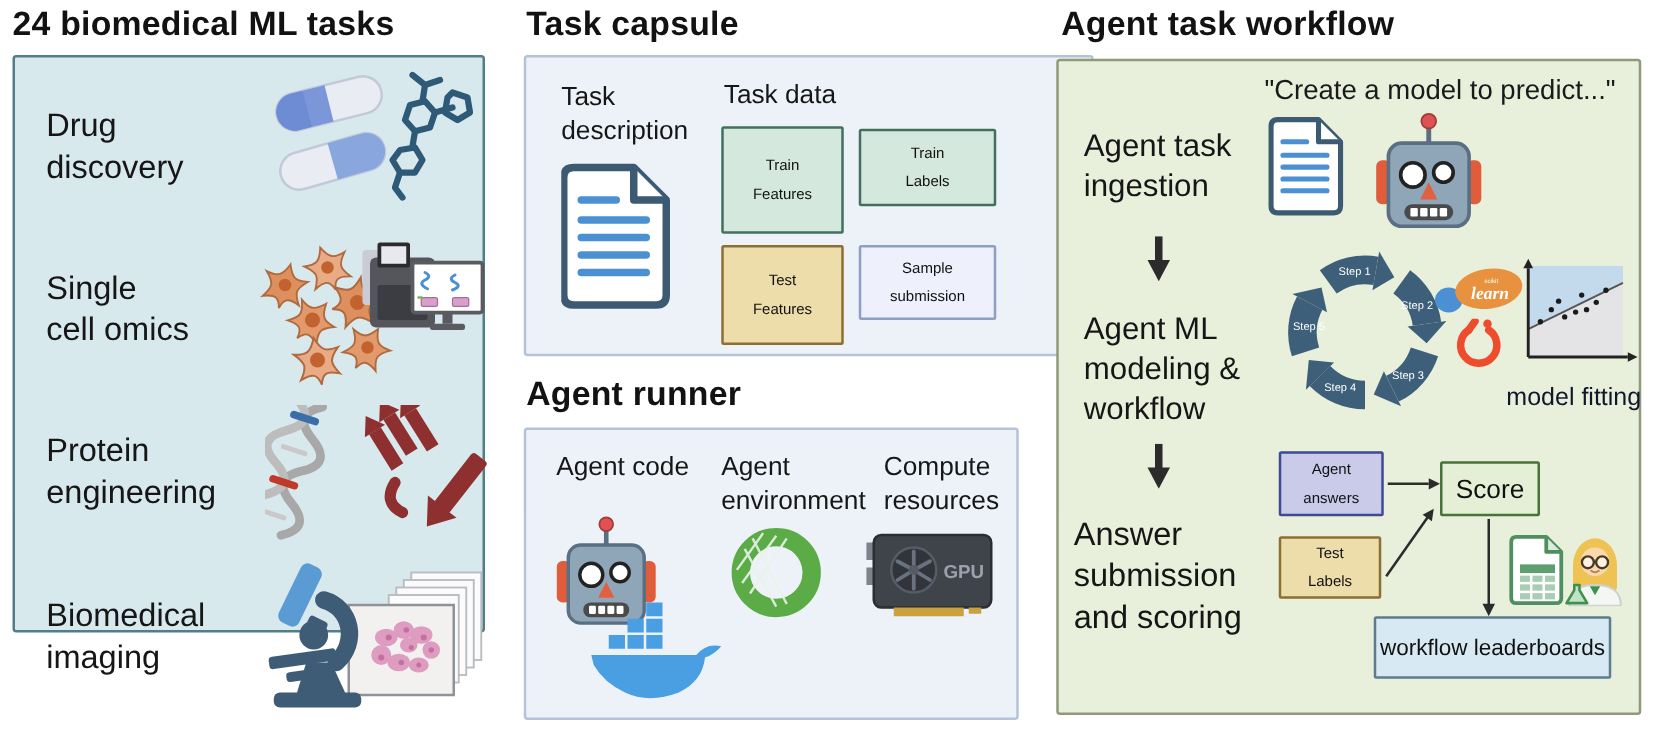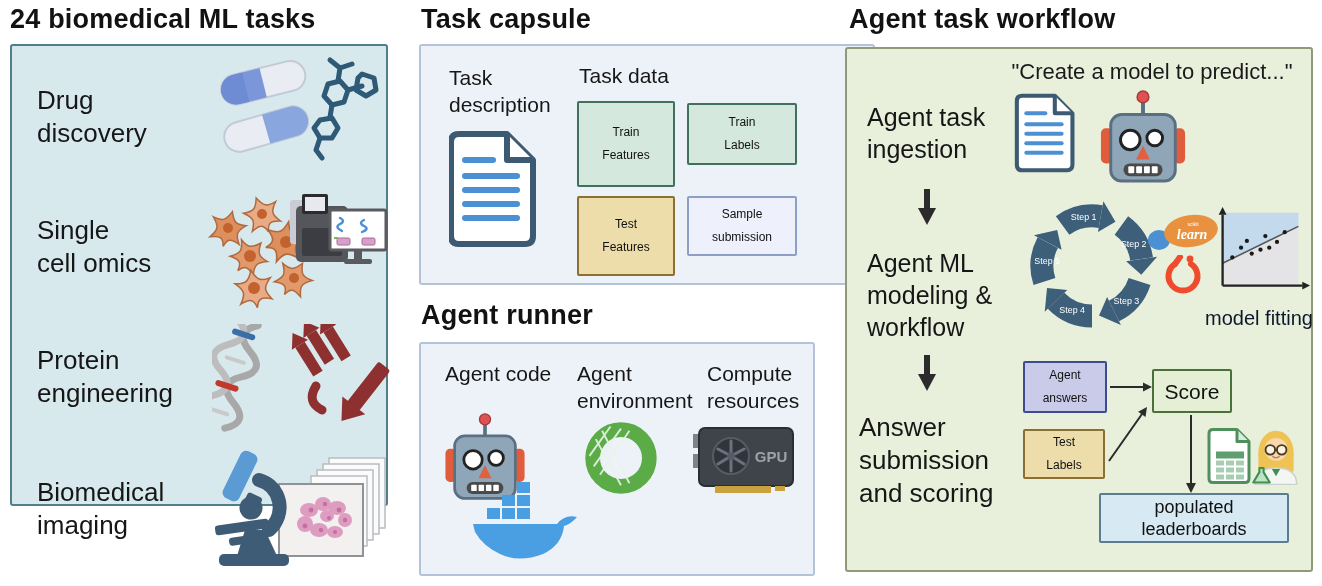--- a/index.html
+++ b/index.html
@@ -485,18 +485,18 @@
       <circle cx="33.5" cy="25.5" r="4.6" fill="rgba(255,255,255,0.65)" stroke="#4a3a22" stroke-width="1.8"></circle>
       <line x1="27" y1="25.5" x2="29" y2="25.5" stroke="#4a3a22" stroke-width="1.8"></line>
       <path d="M25 32 q3 2.4 6 0" fill="none" stroke="#b4855a" stroke-width="1.4" stroke-linecap="round"></path>
       <path d="M8 59 Q8 43 28 43 Q48 43 48 59 Z" fill="#f4f6f4" stroke="#ccd2cc" stroke-width="1.5"></path>
       <polygon points="24,44 32,44 28,51" fill="#3f8f4f"></polygon>
       <path d="M12 43 L12 47 L6 57 H22 L16 47 L16 43 Z" fill="#bfe3c6" stroke="#3f8f4f" stroke-width="2" stroke-linejoin="round"></path>
     </svg>
 
     <div class="databox box-rank" style="left:252px; top:444px; width:190px; height:50px;">
       <div>
-           <div>populated leaderboards</div>
+           <div>workflow leaderboards</div>
         </div>
     </div>
   </div>
 
 </div>
 
 </body></html>

